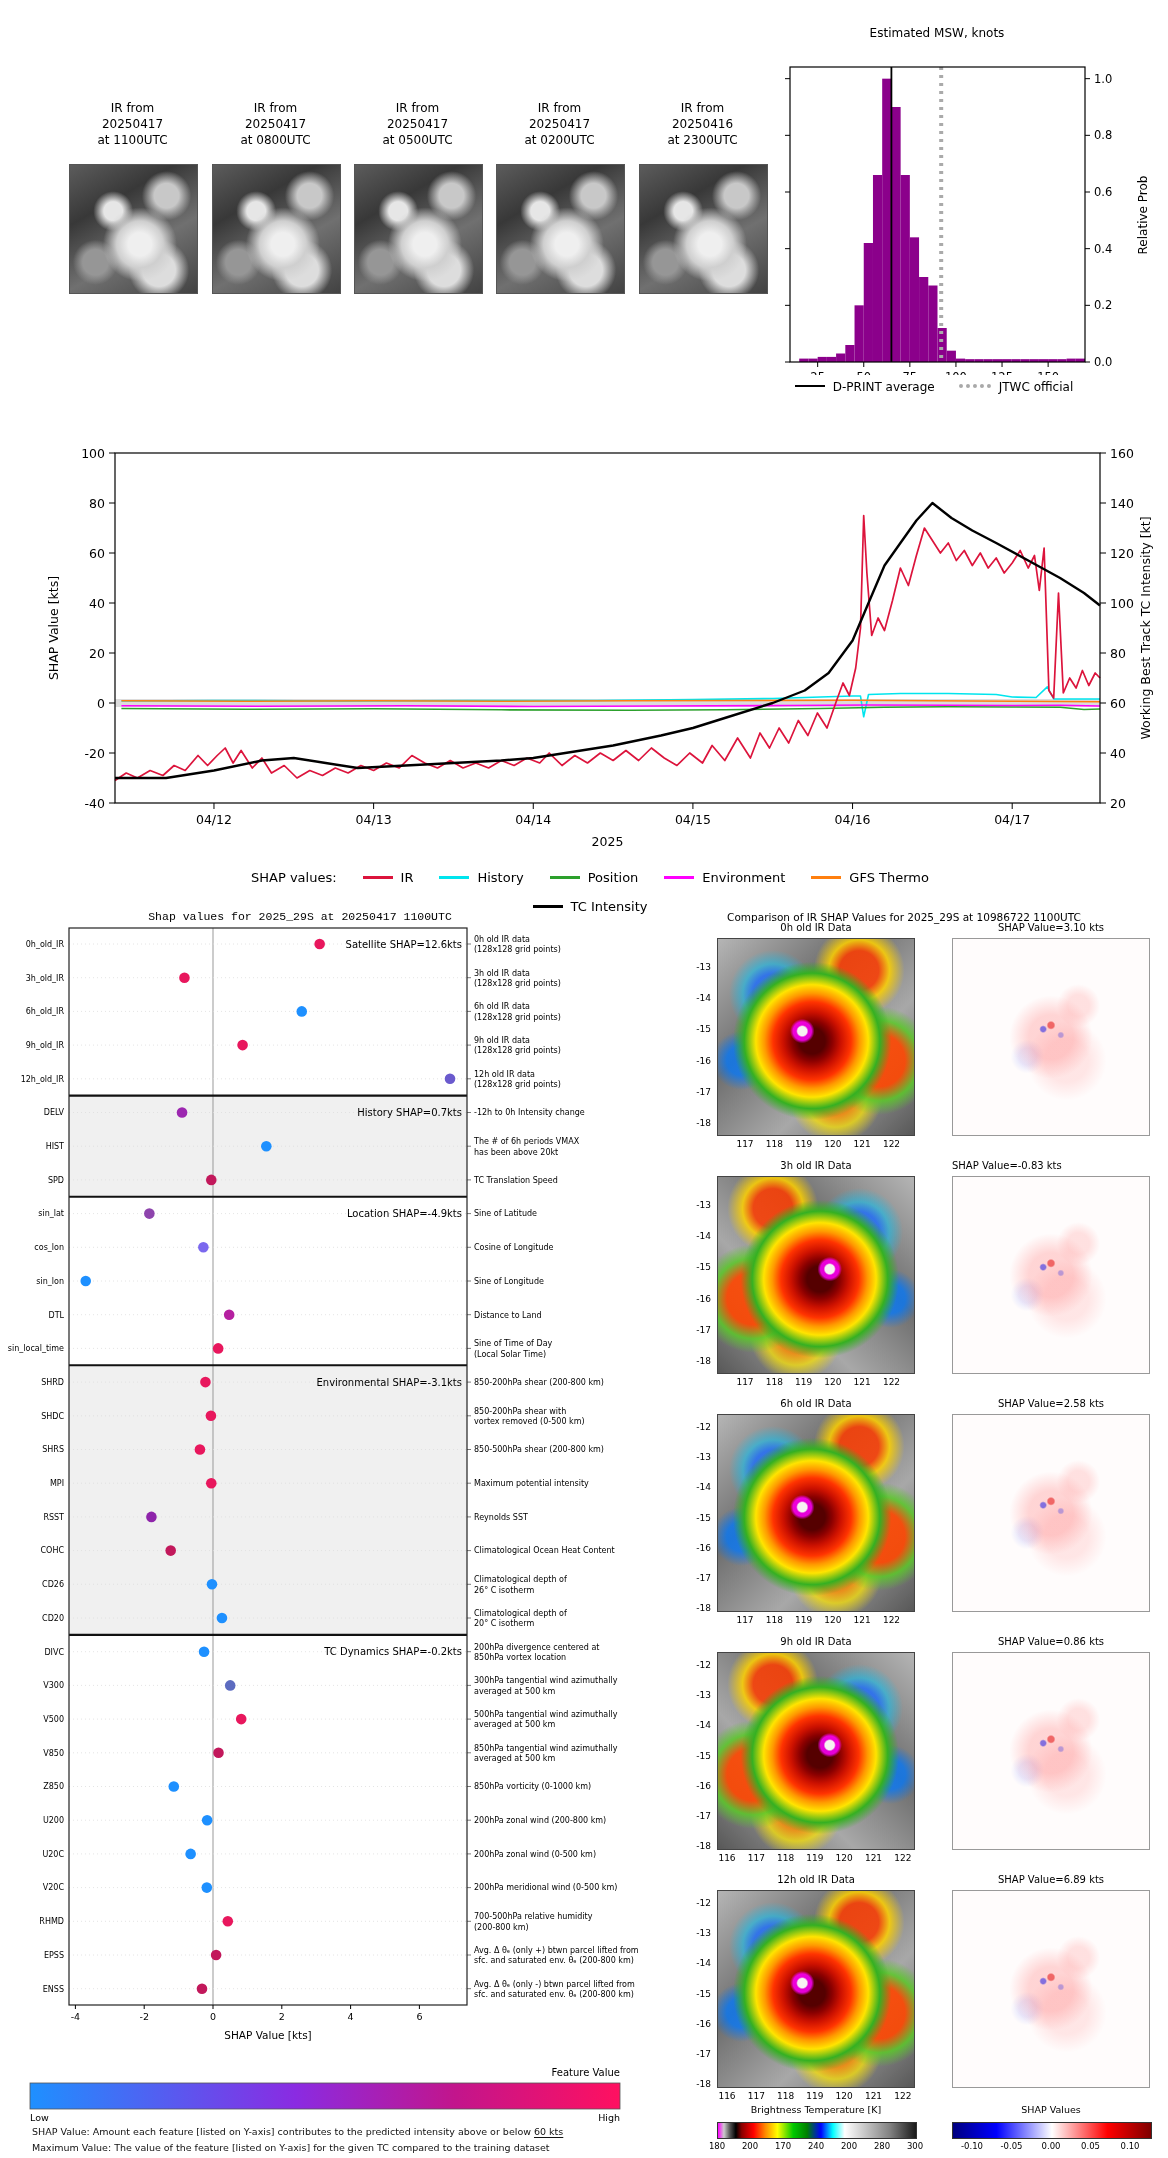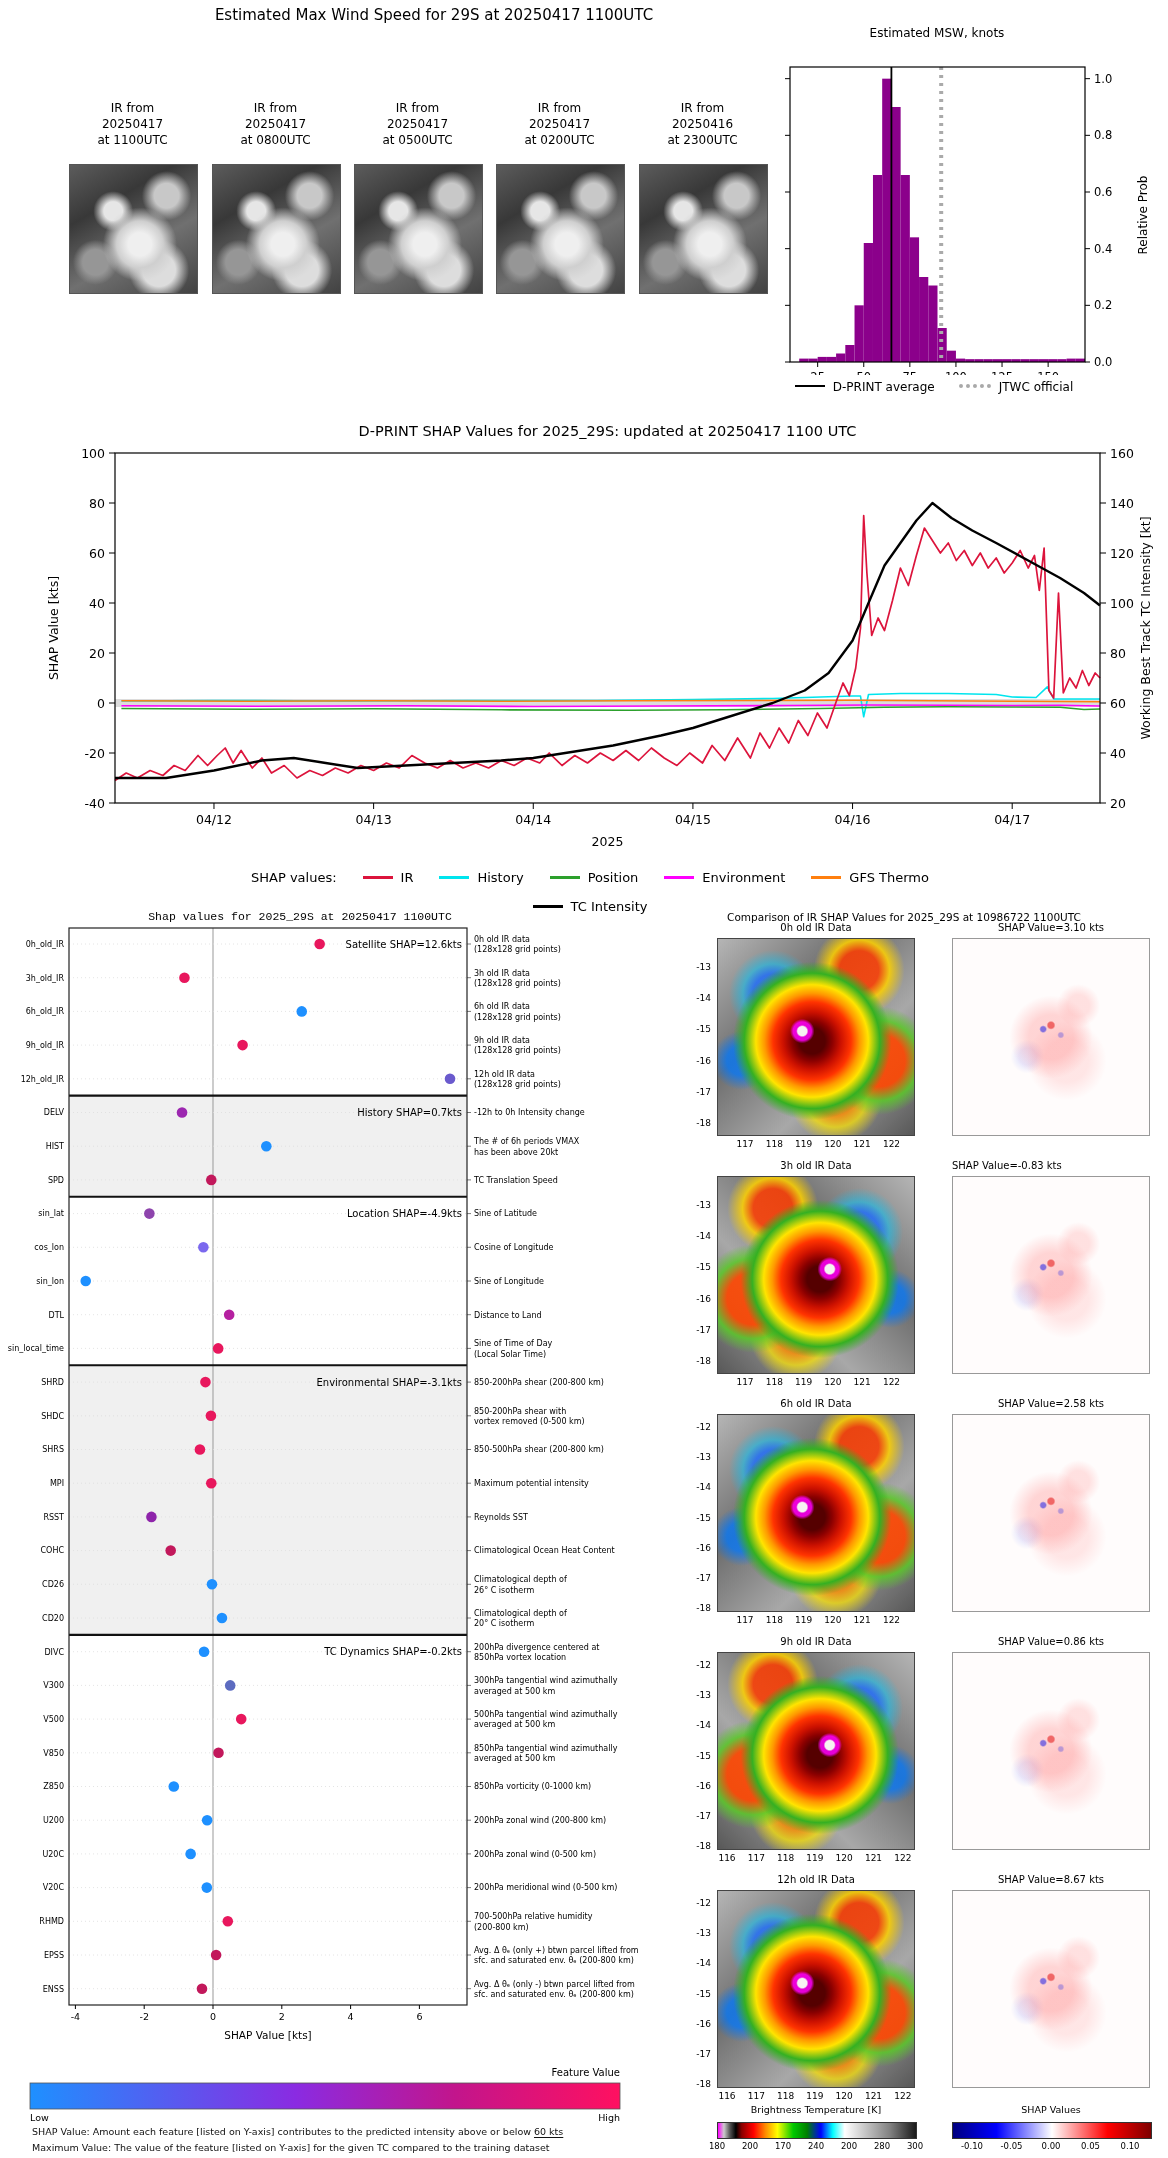--- a/index.html
+++ b/index.html
@@ -40,21 +40,20 @@
   .leg-sw{display:inline-block;width:30px;height:3px;vertical-align:middle;margin:0 8px 2px 0;}
   .legend-row{position:absolute;display:flex;justify-content:center;align-items:center;font-size:13px;color:#000;}
   .cap{position:absolute;font-size:9.5px;color:#111;}
   u{text-underline-offset:2px;}
 </style>
 </head>
 <body>
 
 <div id="stage">
 
-  <div class="abs t tc" style="left:0;top:6px;width:868px;font-size:15px;">Estimated Max Wind Speed for 29S at 20250417 1100UTC</div>
 
   <div id="thumbs">
       <div class="abs " style="position:absolute;left:69px;top:100px;width:127px;font-size:12px;text-align:center;line-height:1.35;color:#000;">
         <div>IR from</div>
         <div>20250417</div>
         <div>at 1100UTC</div>
       </div>
       <div class="abs gray-art" style="position:absolute;left:69px;top:164px;width:127px;height:128px;"></div>
       <div class="abs " style="position:absolute;left:212px;top:100px;width:127px;font-size:12px;text-align:center;line-height:1.35;color:#000;">
         <div>IR from</div>
@@ -150,21 +149,20 @@
       <text x="348.125" y="356" font-size="11.5" text-anchor="middle" fill="#000">150</text>
       <text x="447" y="190" font-size="12" text-anchor="middle" fill="#000" transform="rotate(-90 447 190)">Relative Prob</text>
     </svg>
   <div class="legend-row" style="left:700px;top:380px;width:468px;font-size:12px;">
     <span class="sw-line"></span>
     <span>D-PRINT average</span>
     <span class="sw-dots"></span>
     <span>JTWC official</span>
   </div>
 
-  <div class="abs t tc" style="left:115px;top:422px;width:985px;font-size:14.5px;">D-PRINT SHAP Values for 2025_29S: updated at 20250417 1100 UTC</div>
   <svg id="ts-svg" class="abs" style="left:0;top:418px;" width="1168" height="448">
       <rect x="115" y="281" width="985" height="8" fill="#dcdcdc"></rect>
       <line x1="109" y1="35" x2="115" y2="35" stroke="#000"></line>
       <text x="105" y="39.5" font-size="12.5" text-anchor="end" fill="#000">100</text>
       <line x1="109" y1="85" x2="115" y2="85" stroke="#000"></line>
       <text x="105" y="89.5" font-size="12.5" text-anchor="end" fill="#000">80</text>
       <line x1="109" y1="135" x2="115" y2="135" stroke="#000"></line>
       <text x="105" y="139.5" font-size="12.5" text-anchor="end" fill="#000">60</text>
       <line x1="109" y1="185" x2="115" y2="185" stroke="#000"></line>
       <text x="105" y="189.5" font-size="12.5" text-anchor="end" fill="#000">40</text>
@@ -517,21 +515,21 @@
       <div class="abs " style="position:absolute;left:685px;top:1811px;width:26px;font-size:9px;text-align:right;">-17</div>
       <div class="abs " style="position:absolute;left:685px;top:1841.2px;width:26px;font-size:9px;text-align:right;">-18</div>
       <div class="abs " style="position:absolute;left:716px;top:1853px;width:22px;font-size:9px;text-align:center;">116</div>
       <div class="abs " style="position:absolute;left:745.3px;top:1853px;width:22px;font-size:9px;text-align:center;">117</div>
       <div class="abs " style="position:absolute;left:774.6px;top:1853px;width:22px;font-size:9px;text-align:center;">118</div>
       <div class="abs " style="position:absolute;left:803.9px;top:1853px;width:22px;font-size:9px;text-align:center;">119</div>
       <div class="abs " style="position:absolute;left:833.2px;top:1853px;width:22px;font-size:9px;text-align:center;">120</div>
       <div class="abs " style="position:absolute;left:862.5px;top:1853px;width:22px;font-size:9px;text-align:center;">121</div>
       <div class="abs " style="position:absolute;left:891.8px;top:1853px;width:22px;font-size:9px;text-align:center;">122</div>
       <div class="abs " style="position:absolute;left:717px;top:1874px;width:198px;font-size:10px;text-align:center;">12h old IR Data</div>
-      <div class="abs " style="position:absolute;left:952px;top:1874px;width:198px;font-size:10px;text-align:center;">SHAP Value=8.67 kts</div>
+      <div class="abs " style="position:absolute;left:952px;top:1874px;width:198px;font-size:10px;text-align:center;">SHAP Value=6.89 kts</div>
       <div class="abs panel ir-art" style="position:absolute;left:717px;top:1890px;width:198px;height:198px;"></div>
       <div class="abs panel shap-art" style="position:absolute;left:952px;top:1890px;width:198px;height:198px;"></div>
       <div class="abs " style="position:absolute;left:685px;top:1898px;width:26px;font-size:9px;text-align:right;">-12</div>
       <div class="abs " style="position:absolute;left:685px;top:1928.2px;width:26px;font-size:9px;text-align:right;">-13</div>
       <div class="abs " style="position:absolute;left:685px;top:1958.4px;width:26px;font-size:9px;text-align:right;">-14</div>
       <div class="abs " style="position:absolute;left:685px;top:1988.6px;width:26px;font-size:9px;text-align:right;">-15</div>
       <div class="abs " style="position:absolute;left:685px;top:2018.8px;width:26px;font-size:9px;text-align:right;">-16</div>
       <div class="abs " style="position:absolute;left:685px;top:2049px;width:26px;font-size:9px;text-align:right;">-17</div>
       <div class="abs " style="position:absolute;left:685px;top:2079.2px;width:26px;font-size:9px;text-align:right;">-18</div>
       <div class="abs " style="position:absolute;left:716px;top:2091px;width:22px;font-size:9px;text-align:center;">116</div>

